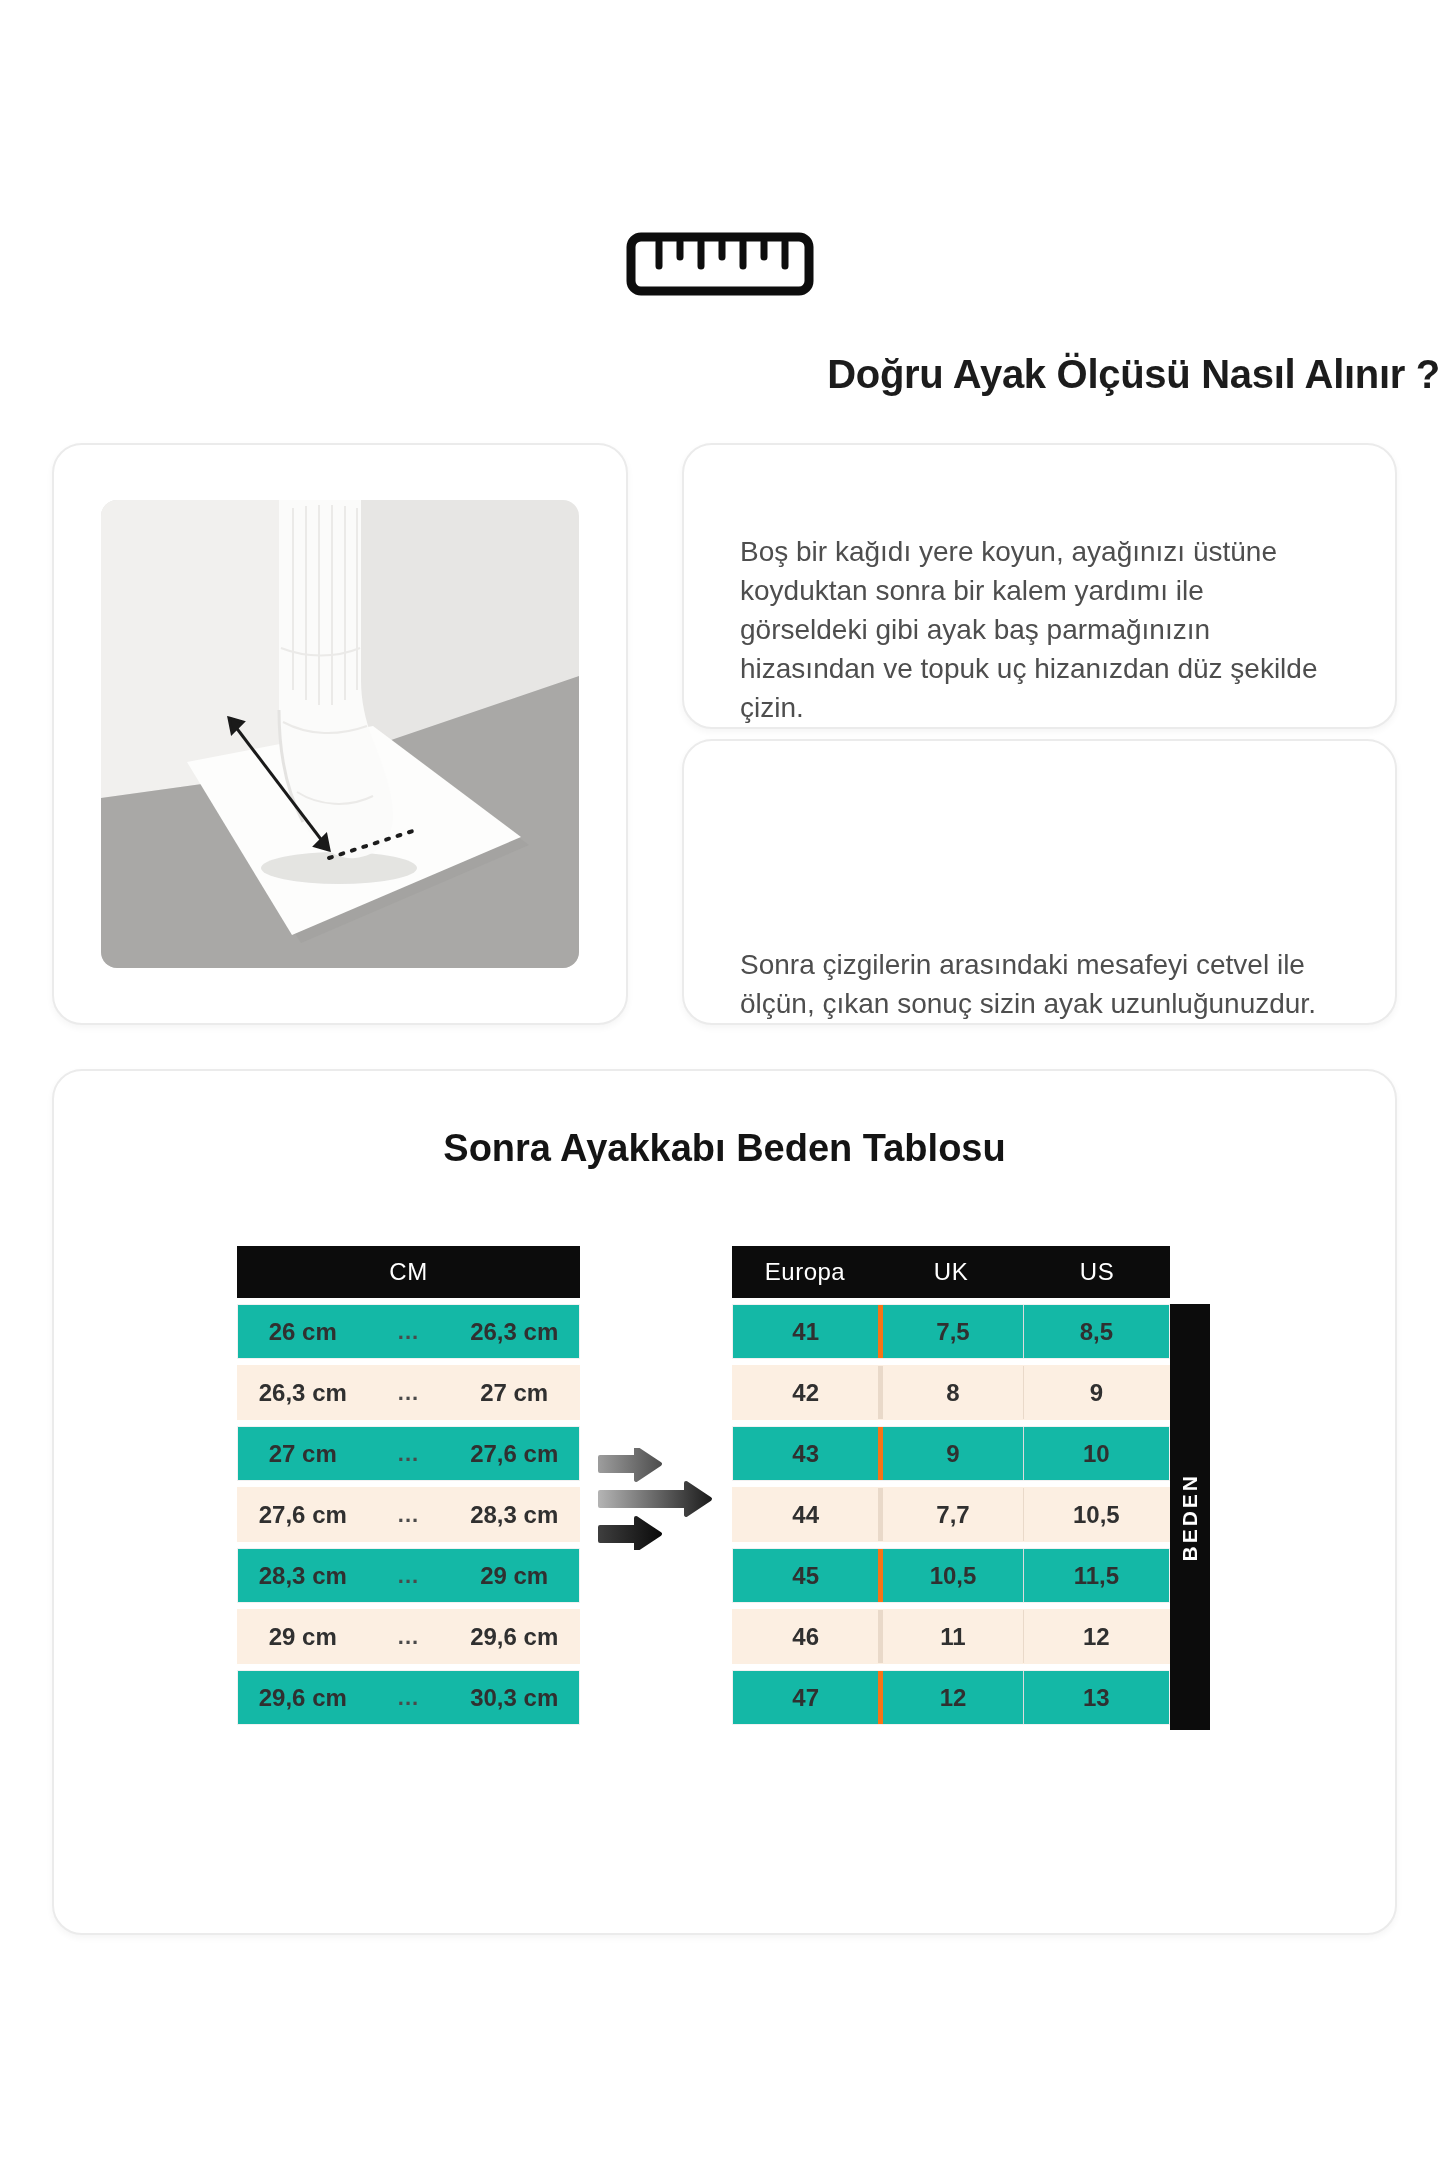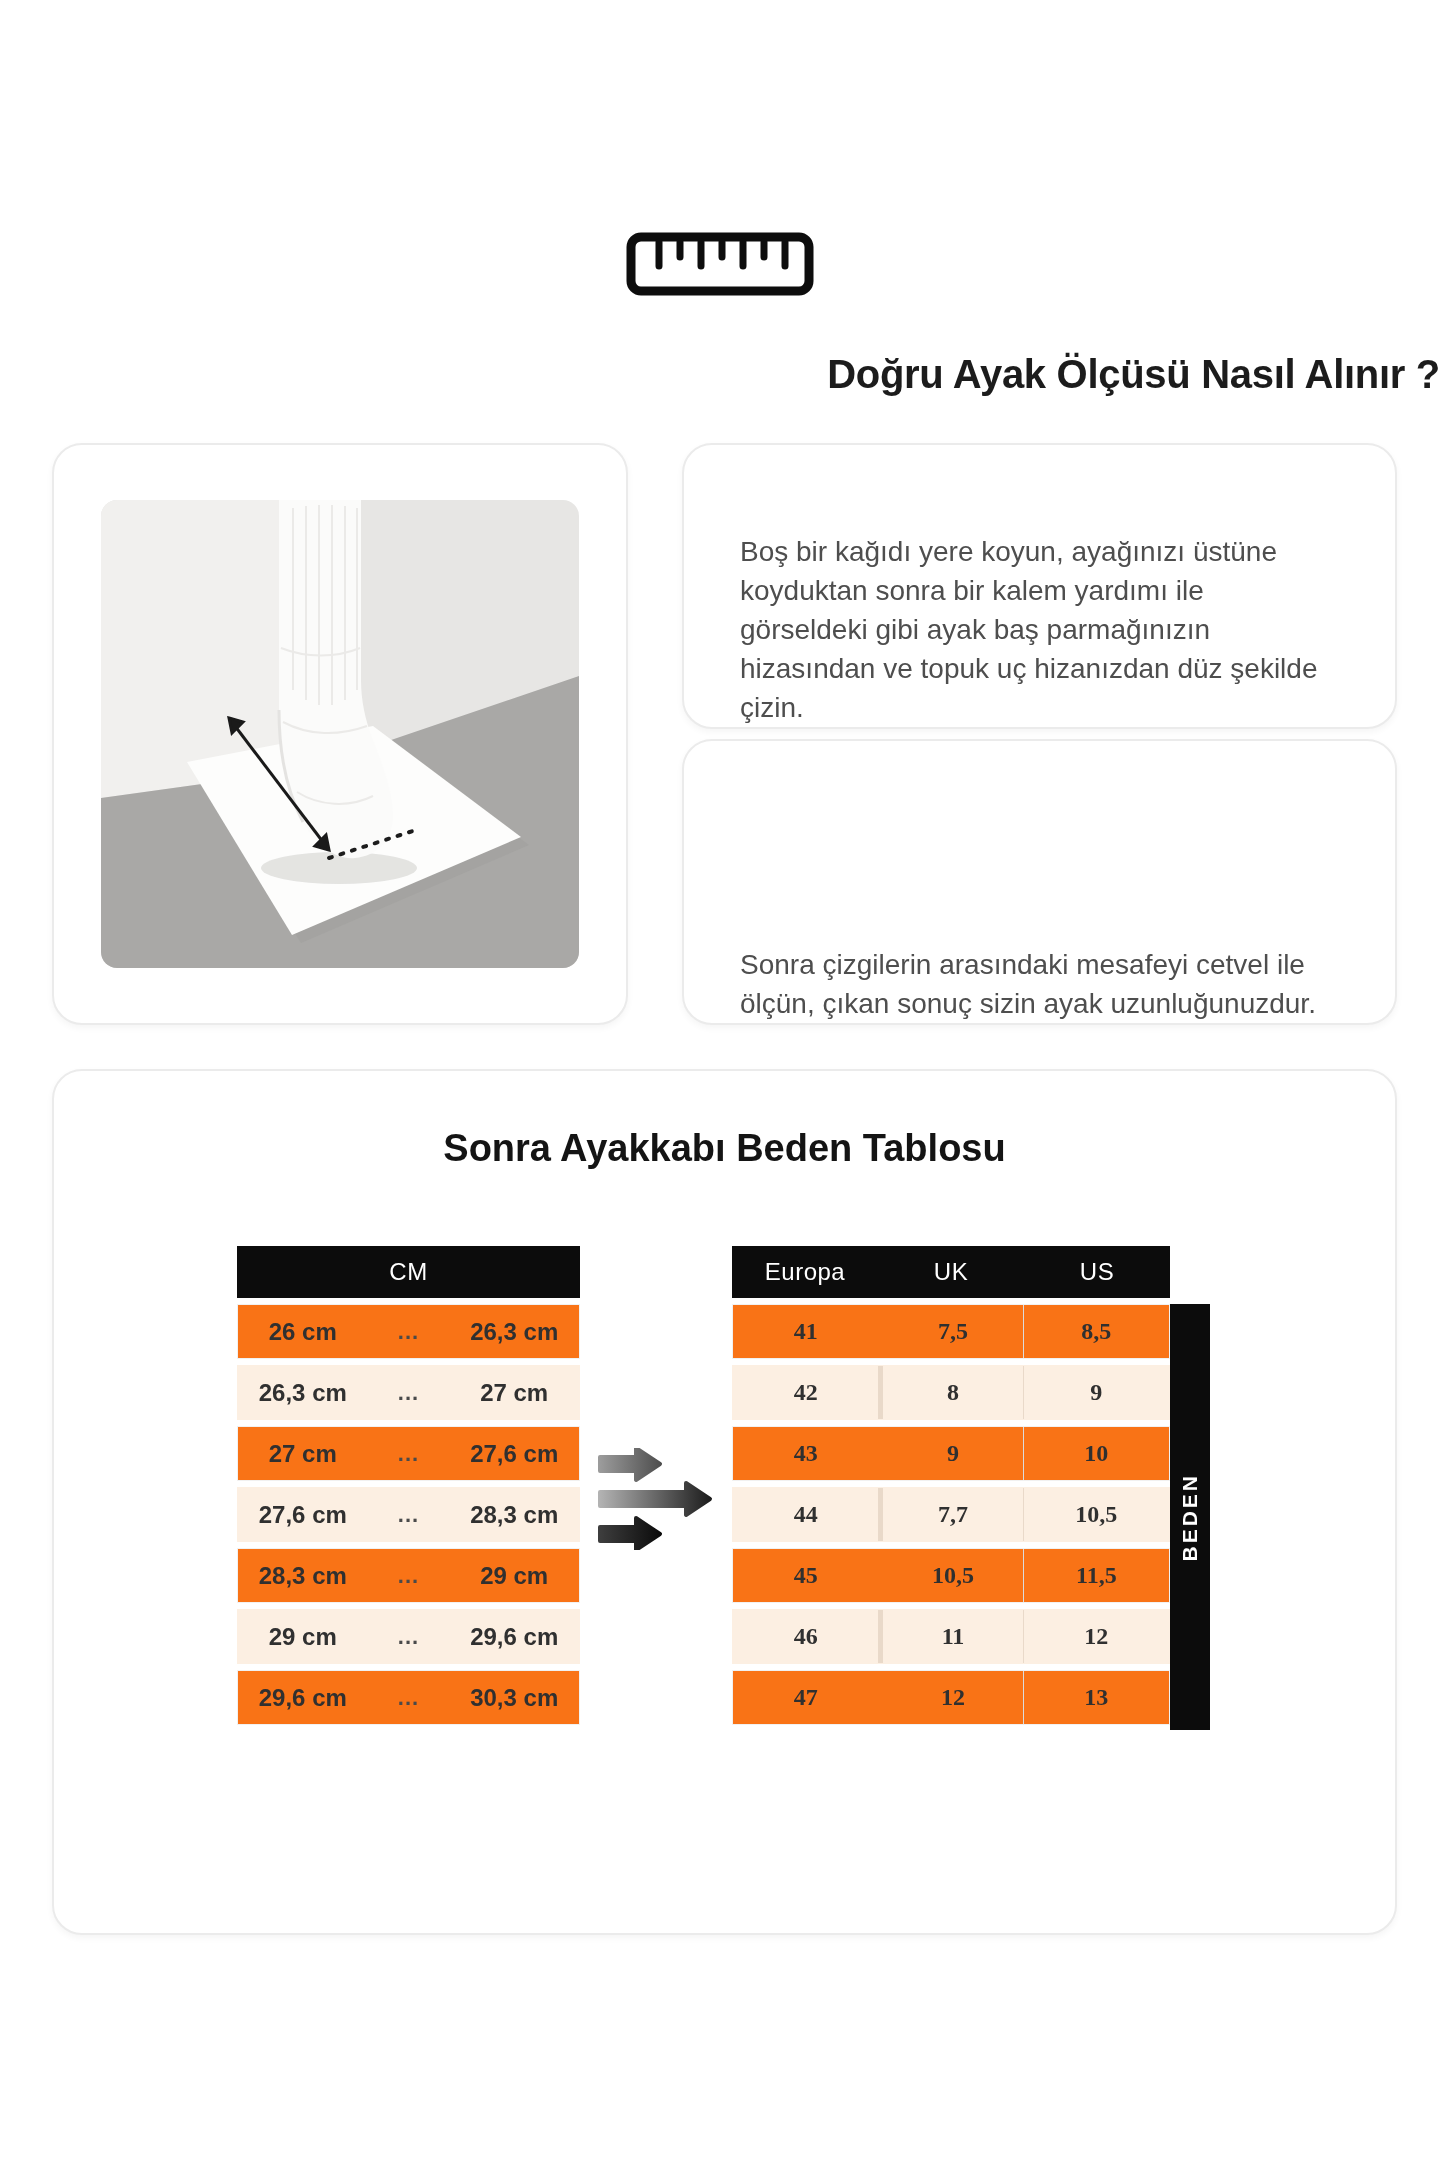--- a/index.html
+++ b/index.html
@@ -42,38 +42,38 @@
 
   .tables { display:flex; margin-top:76px; padding-left:183px; align-items:flex-start; }
 
   .thead {
     height:52px; background:#0c0c0c; color:#ffffff;
     display:flex; align-items:center; justify-content:center;
     font-size:24px; font-weight:400; letter-spacing:0.5px;
   }
   .trow {
     height:55px; margin-top:6px; display:grid; align-items:center;
-    background:#f97316; border:1px solid #f1f1f1;
+    background:#14b8a6; border:1px solid #f1f1f1;
     font-size:24px; font-weight:600; color:#303030; text-align:center;
   }
   .trow.alt { background:#fcefe2; border-color:#fcefe2; }
 
   .cm-table { width:343px; }
   .cm-table .trow { grid-template-columns:38% 24% 38%; }
   .cm-table .dots { color:#4a4a4a; font-size:22px; letter-spacing:1px; }
 
   .arrows-block { width:152px; position:relative; height:480px; }
   .arrows-block svg { position:absolute; left:16px; top:202px; }
 
   .size-table-wrap { display:flex; align-items:flex-start; }
   .size-table { width:438px; }
   .size-table .thead { display:grid; grid-template-columns:1fr 1fr 1fr; }
   .size-table .thead span { text-align:center; }
   .size-table .trow { grid-template-columns:1fr 1fr 1fr; }
-  .size-table .trow .cell { height:100%; display:flex; align-items:center; justify-content:center;font-family:Liberation Serif, serif; }
+  .size-table .trow .cell { height:100%; display:flex; align-items:center; justify-content:center; }
   .size-table .trow .cell.mid { border-left:5px solid #f97316; border-right:1px solid #dcdcdc; }
   .size-table .trow.alt .cell.mid { border-left-color:#e9d9c9; border-right-color:#e9d9c9; }
 
   .beden-bar {
     width:40px; height:426px; margin-top:58px; background:#0c0c0c;
     display:flex; align-items:center; justify-content:center;
   }
   .beden-bar span {
     writing-mode:vertical-rl; transform:rotate(180deg);
     color:#ffffff; font-size:21px; font-weight:600; letter-spacing:3px;

